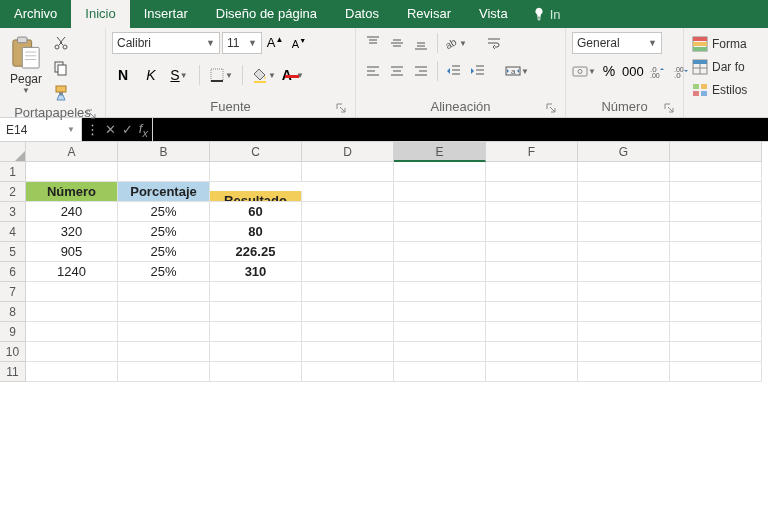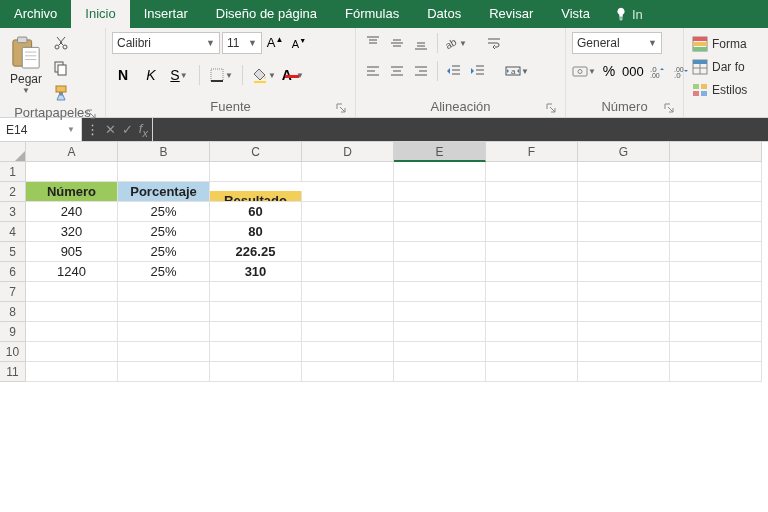--- a/index.html
+++ b/index.html
@@ -33,21 +33,21 @@
   .combo .arrow { margin-left: auto; color: #666; font-size: 9px; }
   .font-combo { width: 108px; }
   .size-combo { width: 40px; }
 
   .num-combo { width: 90px; }
 
   .cell-styles .item { display: flex; align-items: center; gap: 4px; height: 20px; font-size: 12px; color: #333; cursor: pointer; padding: 0 2px; }
   .cell-styles .item svg { width: 16px; height: 16px; }
 
   
-  .formula-bar { height: 24px; border-bottom: 1px solid #d4d4d4; display: flex; align-items: stretch; background: #404040; }
+  .formula-bar { height: 24px; border-bottom: 1px solid #d4d4d4; display: flex; align-items: stretch; background: #000000; }
   .name-box { width: 82px; border-right: 1px solid #d4d4d4; display: flex; align-items: center; padding: 0 6px; font-size: 12px; color: #333; background: #fff; }
   .name-box .arrow { margin-left: auto; color: #888; font-size: 8px; }
   .fx-btns { display: flex; align-items: center; border-right: 1px solid #d4d4d4; padding: 0 4px; gap: 6px; }
   .fx-btns span { color: #999; font-size: 13px; cursor: pointer; }
   .fx-label { font-style: italic; font-size: 12px; color: #666; }
   .formula-input { flex: 1; padding: 0 6px; display: flex; align-items: center; font-size: 12px; }
 
   
   .grid { display: flex; height: calc(512px - 28px - 90px - 24px); position: absolute; top: 142px; left: 0; }
   .corner { width: 26px; height: 20px; background: #f3f2f1; border-right: 1px solid #d4d4d4; border-bottom: 1px solid #d4d4d4; display: flex; align-items: flex-end; justify-content: flex-end; }
@@ -67,21 +67,20 @@
 
 </style>
 </head>
 <body>
 
 <div class="menu-tabs">
   <div class="menu-tab">Archivo</div>
   <div class="menu-tab active">Inicio</div>
   <div class="menu-tab">Insertar</div>
   <div class="menu-tab">Diseño de página</div>
-  <div class="menu-tab">Fórmulas</div>
   <div class="menu-tab">Datos</div>
   <div class="menu-tab">Revisar</div>
   <div class="menu-tab">Vista</div>
   <div class="tell-me">
     <svg viewBox="0 0 16 16">
         <path fill="#fff" d="M8 1a4 4 0 00-2 7.5V11h4V8.5A4 4 0 008 1zM6 12h4v1H6zm.5 2h3v1h-3z"></path>
       </svg>
     <span>In</span>
   </div>
 </div>

